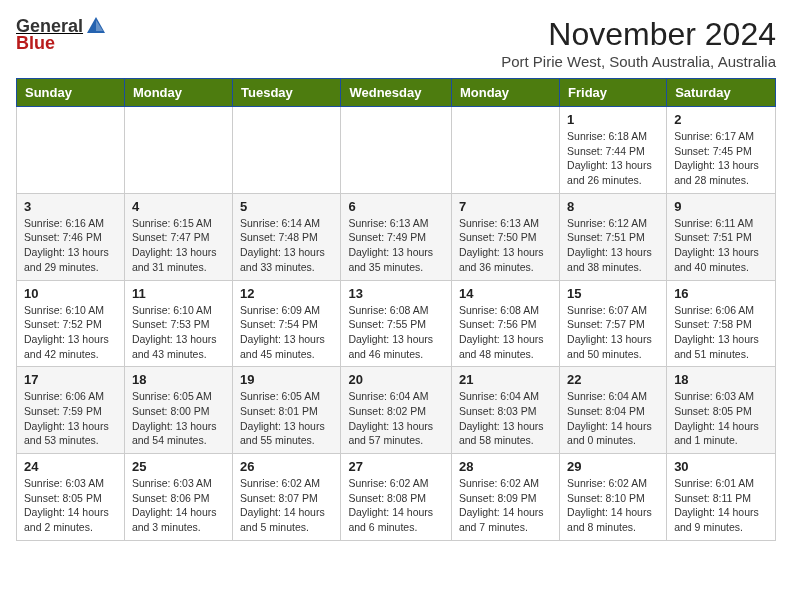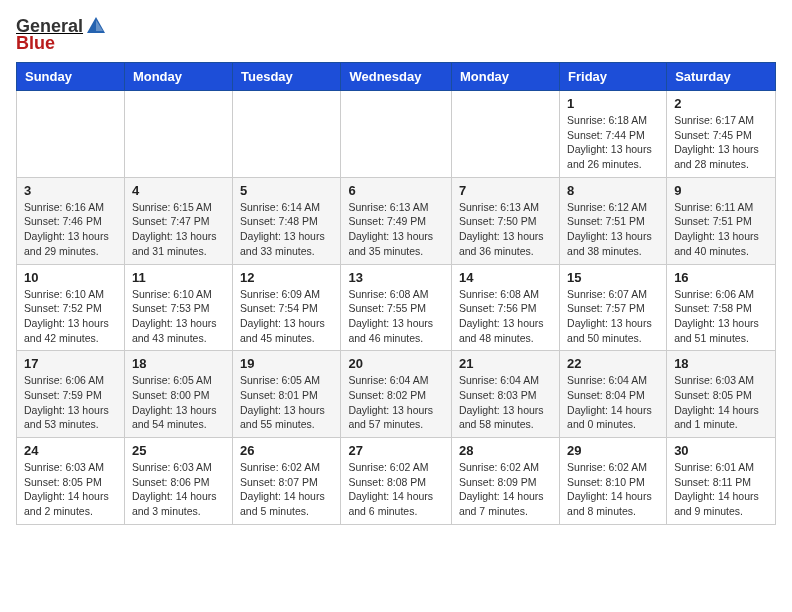--- a/index.html
+++ b/index.html
@@ -32,21 +32,21 @@
     .location-title {
       font-size: 15px;
       color: #444;
     }
     .calendar-table {
       width: 100%;
       border-collapse: collapse;
       border: 1px solid #ccc;
     }
     .calendar-table th {
-      background: #1d4ed8;
+      background: #4d7c0f;
       color: #fff;
       font-size: 13px;
       font-weight: bold;
       padding: 6px 8px;
       text-align: left;
       border: 1px solid #1a4d9e;
     }
     .calendar-table td {
       vertical-align: top;
       border: 1px solid #ccc;
@@ -88,20 +88,24 @@
       <div style="display:flex;align-items:center;gap:0;text-decoration:underline;">
         <span style="font-size:18px;font-weight:bold;color:#333;">General</span>
         <svg width="22" height="22" viewBox="0 0 22 22" style="margin-left:2px;margin-top:-2px;">
           <polygon points="11,2 20,18 2,18" fill="#2563b0"></polygon>
           <polygon points="11,5 18,16 11,16" fill="#fff" opacity="0.3"></polygon>
         </svg>
       </div>
       <span style="font-size:18px;font-weight:bold;color:#b91c1c;margin-top:-4px;">Blue</span>
     </div>
   </div>
+  <div class="title-block">
+    <div class="month-title">November 2024</div>
+    <div class="location-title">Port Pirie West, South Australia, Australia</div>
+  </div>
 </div>
 
 <table class="calendar-table">
   <thead>
     <tr>
     <th>Sunday</th>
         <th>Monday</th>
         <th>Tuesday</th>
         <th>Wednesday</th>
         <th>Monday</th>

